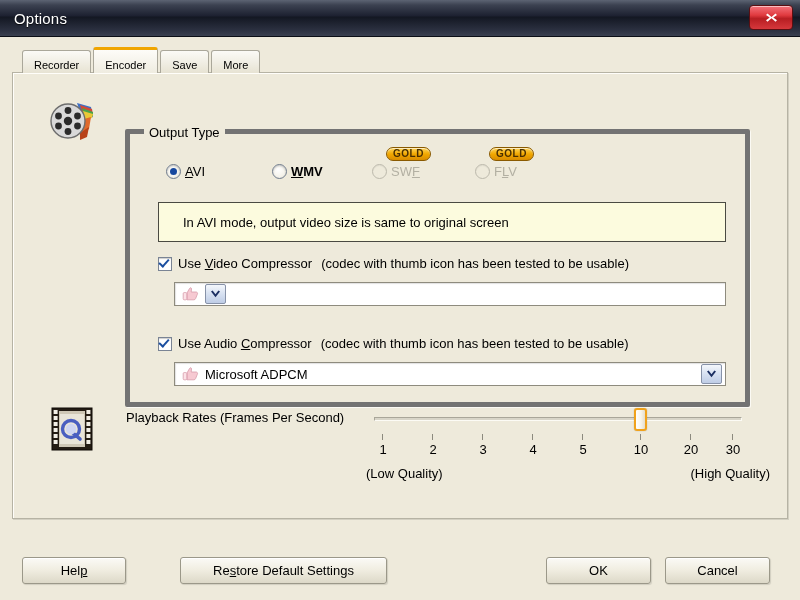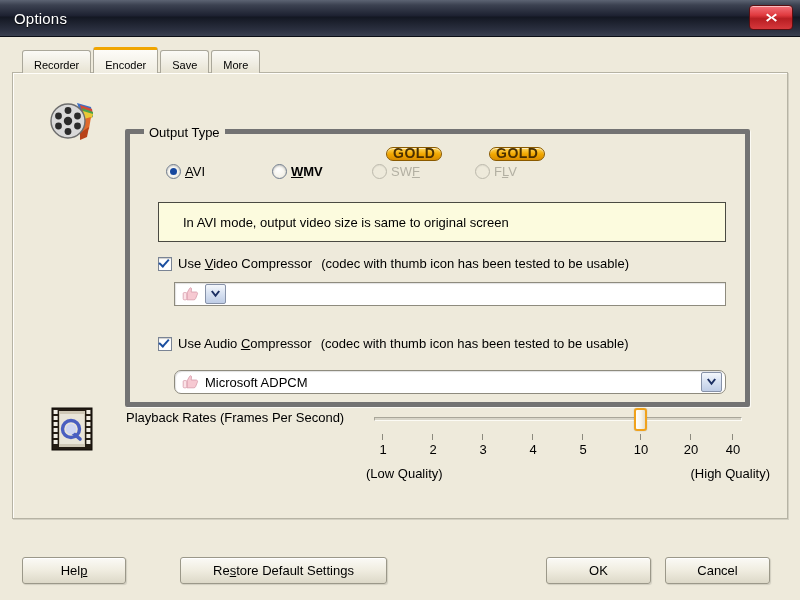--- a/index.html
+++ b/index.html
@@ -204,21 +204,21 @@
   .acc { text-decoration: underline; }
 
   .gold-badge {
     position: absolute;
     top: -17px;
     left: 14px;
     background: linear-gradient(to bottom, #ffd75e 0%, #f2a800 50%, #d98c00 100%);
     border: 1px solid #8a5a00;
     border-radius: 7px;
     color: #4a2f00;
-    font-size: 14px;
+    font-size: 10px;
     font-weight: bold;
     letter-spacing: .5px;
     padding: 0px 6px 1px 6px;
     line-height: 11px;
     box-shadow: inset 0 1px 0 rgba(255,255,255,.6);
   }
 
   
   .infobox {
     position: absolute;
@@ -514,21 +514,21 @@
             </svg>
           </span>
         </div>
 
         <div class="check-row" style="top:202px;">
           <span class="checkbox on"></span>
           <span>Use Audio <span class="acc">C</span>ompressor</span>
           <span class="check-hint">(codec with thumb icon has been tested to be usable)</span>
         </div>
 
-        <div class="combo" style="top:236px;border-radius:7px;">
+        <div class="combo" style="top:228px;">
           <svg class="combo-thumb-icon" viewBox="0 0 18 16">
             <path d="M5 7 L7.5 2.5 C8 1.3 9.6 1.6 9.5 3 L9.2 6 L14 6 C15.3 6 15.9 7.1 15.4 8.1 L13.6 12.6 C13.3 13.4 12.7 13.8 11.9 13.8 L5 13.8 Z" fill="#f6c9d2" stroke="#d79aa9" stroke-width=".8" stroke-linejoin="round"></path>
             <rect x="1.2" y="6.6" width="3.6" height="7.2" rx="1" fill="#fbe2e7" stroke="#d79aa9" stroke-width=".8"></rect>
           </svg>
           <span class="combo-text">Microsoft ADPCM</span>
           <span class="combo-arrow">
             <svg width="11" height="8" viewBox="0 0 11 8">
               <path d="M1 1.6 L2.6 0.6 L5.5 4.3 L8.4 0.6 L10 1.6 L5.5 7.2 Z" fill="#1c2f62"></path>
             </svg>
           </span>
@@ -577,21 +577,21 @@
         </div>
 
         <div class="tick-labels">
           <div class="tick-label" style="left:9px;">1</div>
           <div class="tick-label" style="left:59px;">2</div>
           <div class="tick-label" style="left:109px;">3</div>
           <div class="tick-label" style="left:159px;">4</div>
           <div class="tick-label" style="left:209px;">5</div>
           <div class="tick-label" style="left:267px;">10</div>
           <div class="tick-label" style="left:317px;">20</div>
-          <div class="tick-label" style="left:359px;">40</div>
+          <div class="tick-label" style="left:359px;">30</div>
         </div>
 
         <div class="quality-low">(Low Quality)</div>
         <div class="quality-high">(High Quality)</div>
       </div>
 
     </div>
   </div>
 
   <div class="footer">

